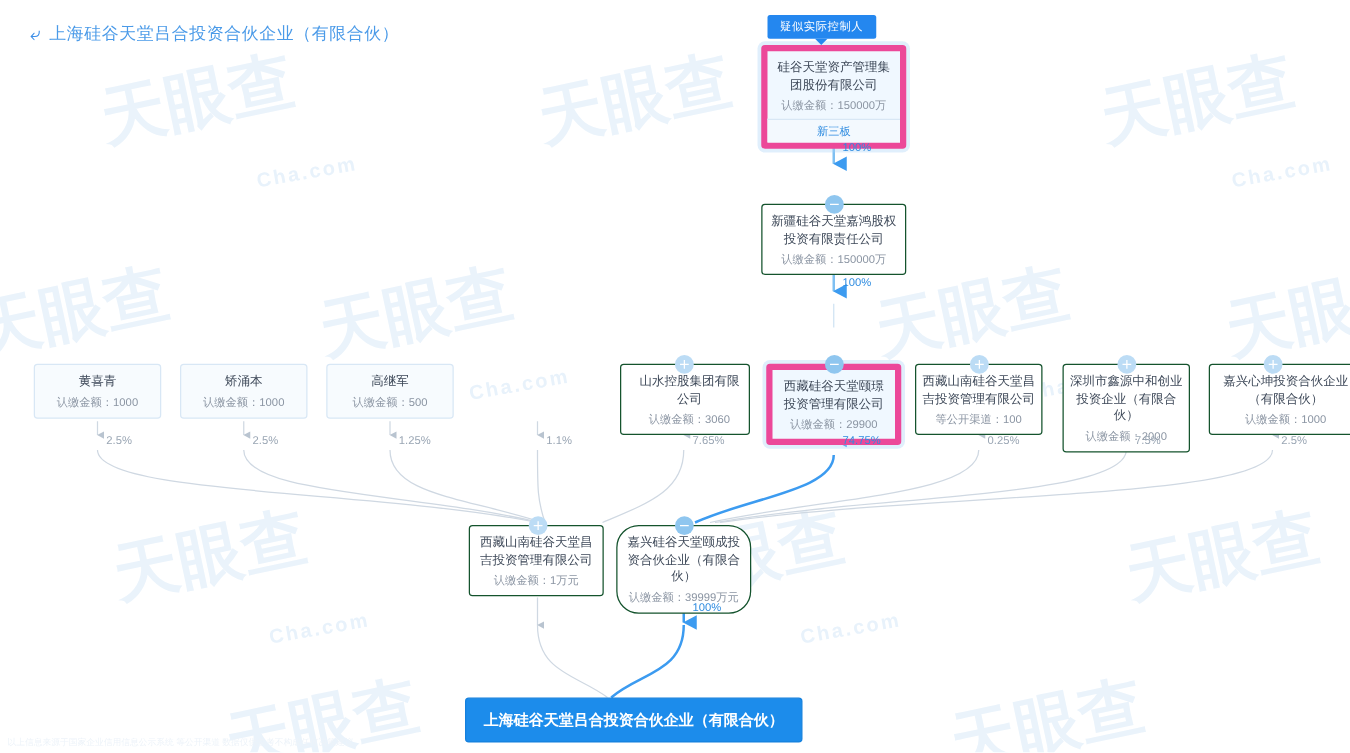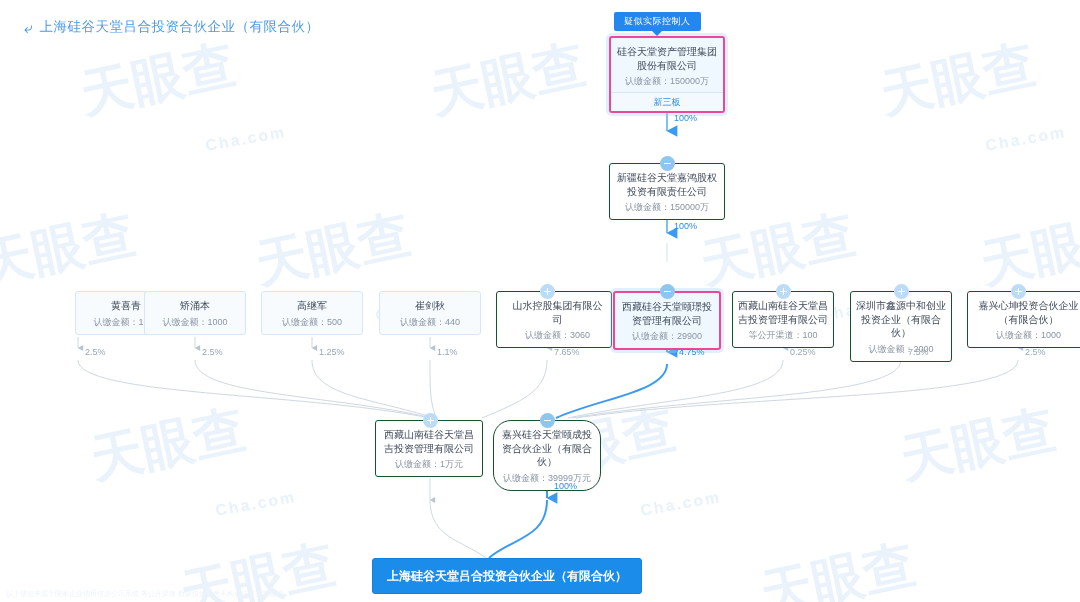--- a/index.html
+++ b/index.html
@@ -91,21 +91,21 @@
   }
   .node .namt {
     font-size: 9px;
     color: #8b95a3;
     margin-top: 3px;
     white-space: nowrap;
   }
   .node.person { background: #f7fbfe; border-color: #d8e7f5; }
   .node.highlight {
     background: #f0f8ff;
-    border: 2px solid #ec4899;
+    border: 5px solid #ec4899;
     box-shadow: 0 0 0 3px rgba(165,209,245,.35);
     text-align: center;
   }
   .node .tag {
     margin-top: 5px;
     margin-left: -5px;
     margin-right: -5px;
     margin-bottom: -6px;
     padding: 3px 0 3px;
     font-size: 9px;
@@ -282,46 +282,42 @@
   </div>
   <div class="pct strong" style="left:674px; top:113px;">100%</div>
 
   <div class="toggle minus-dark" style="left:660px; top:156px;"></div>
   <div class="node" style="left:609px; top:163px; width:116px;">
     <div class="nname">新疆硅谷天堂嘉鸿股权投资有限责任公司</div>
     <div class="namt">认缴金额：150000万</div>
   </div>
   <div class="pct strong" style="left:674px; top:221px;">100%</div>
 
-  <div class="node person" style="left:27px; top:291px; width:102px;margin-left:48px;">
+  <div class="node person" style="left:27px; top:291px; width:102px;">
     <div class="nname">黄喜青</div>
     <div class="namt">认缴金额：1000</div>
   </div>
   <div class="pct" style="left:85px; top:347px;">2.5%</div>
 
   <div class="node person" style="left:144px; top:291px; width:102px;">
     <div class="nname">矫涌本</div>
     <div class="namt">认缴金额：1000</div>
   </div>
   <div class="pct" style="left:202px; top:347px;">2.5%</div>
 
   <div class="node person" style="left:261px; top:291px; width:102px;">
     <div class="nname">高继军</div>
     <div class="namt">认缴金额：500</div>
   </div>
   <div class="pct" style="left:319px; top:347px;">1.25%</div>
 
-  <div class="node person" style="left:379px; top:291px; width:102px;">
-    <div class="nname">崔剑秋</div>
-    <div class="namt">认缴金额：440</div>
-  </div>
   <div class="pct" style="left:437px; top:347px;">1.1%</div>
 
   <div class="toggle plus" style="left:540px; top:284px;"></div>
-  <div class="node" style="left:496px; top:291px; width:116px;padding-left:12px;">
+  <div class="node" style="left:496px; top:291px; width:104px;padding-left:12px;">
     <div class="nname">山水控股集团有限公司</div>
     <div class="namt">认缴金额：3060</div>
   </div>
   <div class="pct" style="left:554px; top:347px;">7.65%</div>
 
   <div class="toggle minus-dark" style="left:660px; top:284px;"></div>
   <div class="node highlight" style="left:613px; top:291px; width:108px;">
     <div class="nname">西藏硅谷天堂颐璟投资管理有限公司</div>
     <div class="namt">认缴金额：29900</div>
   </div>

